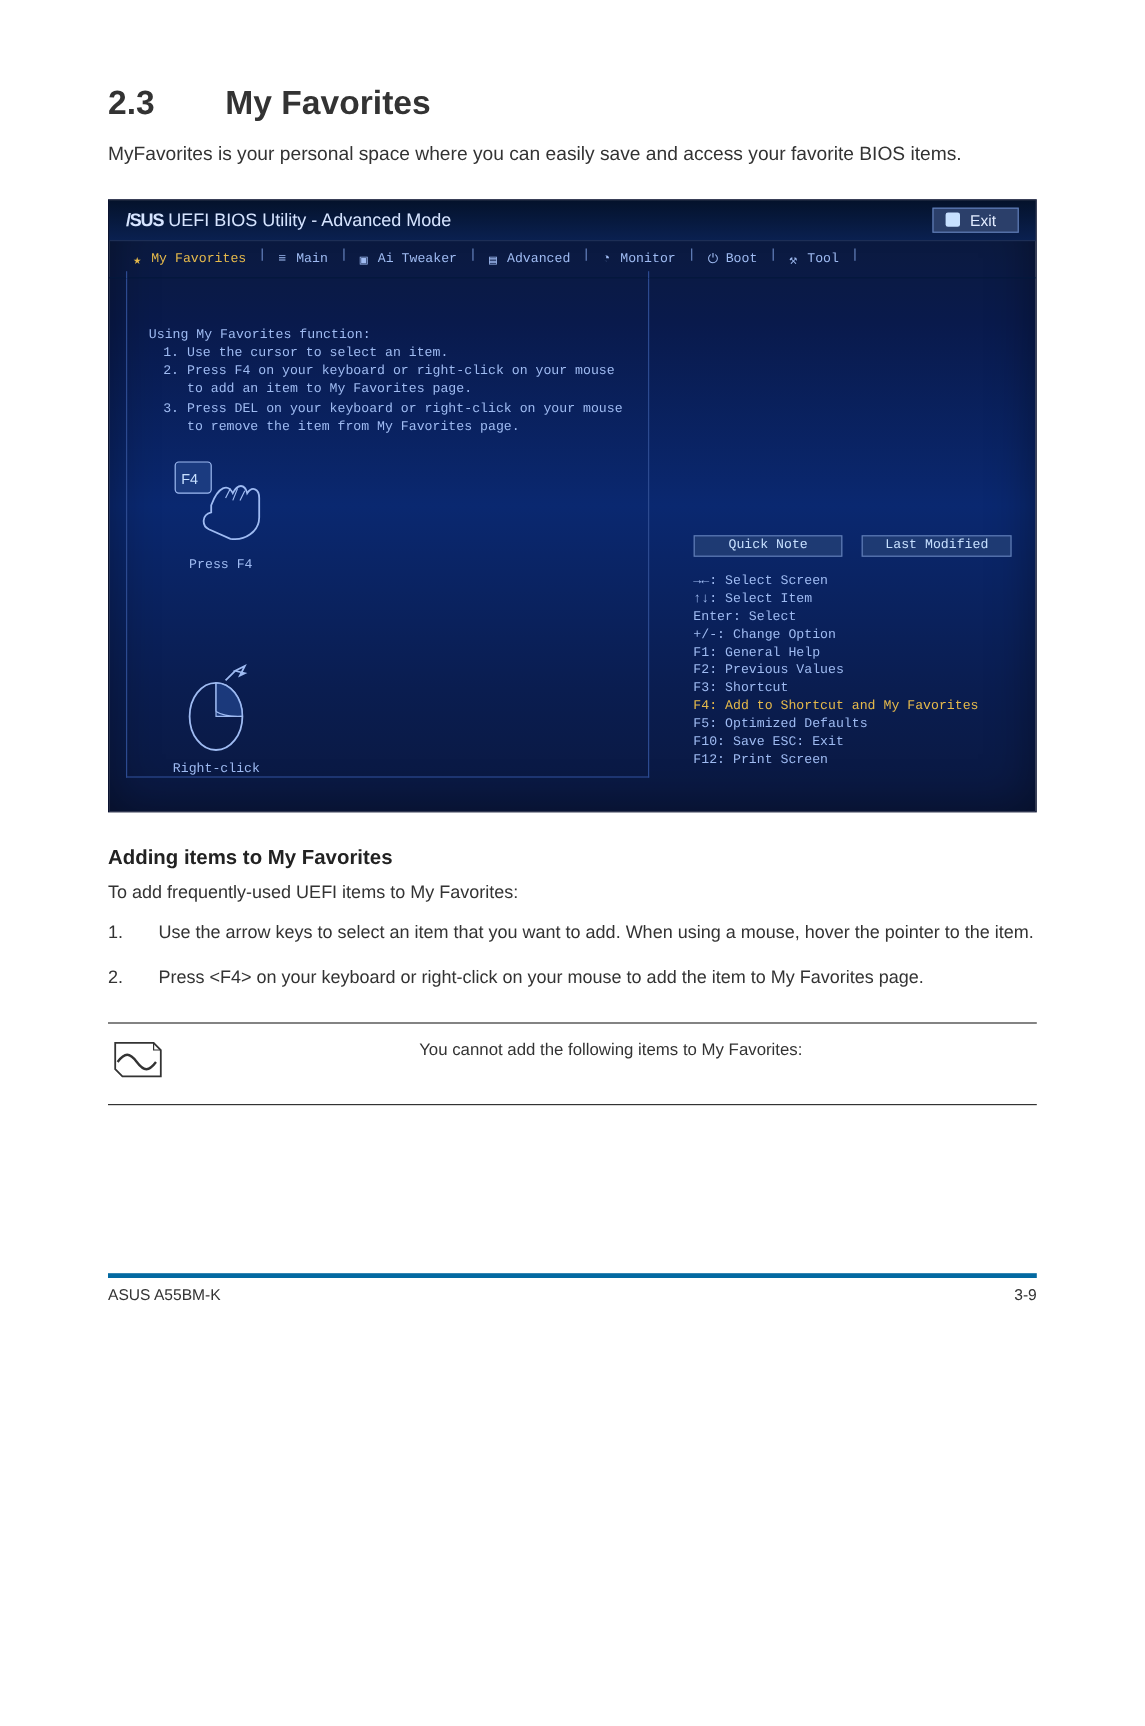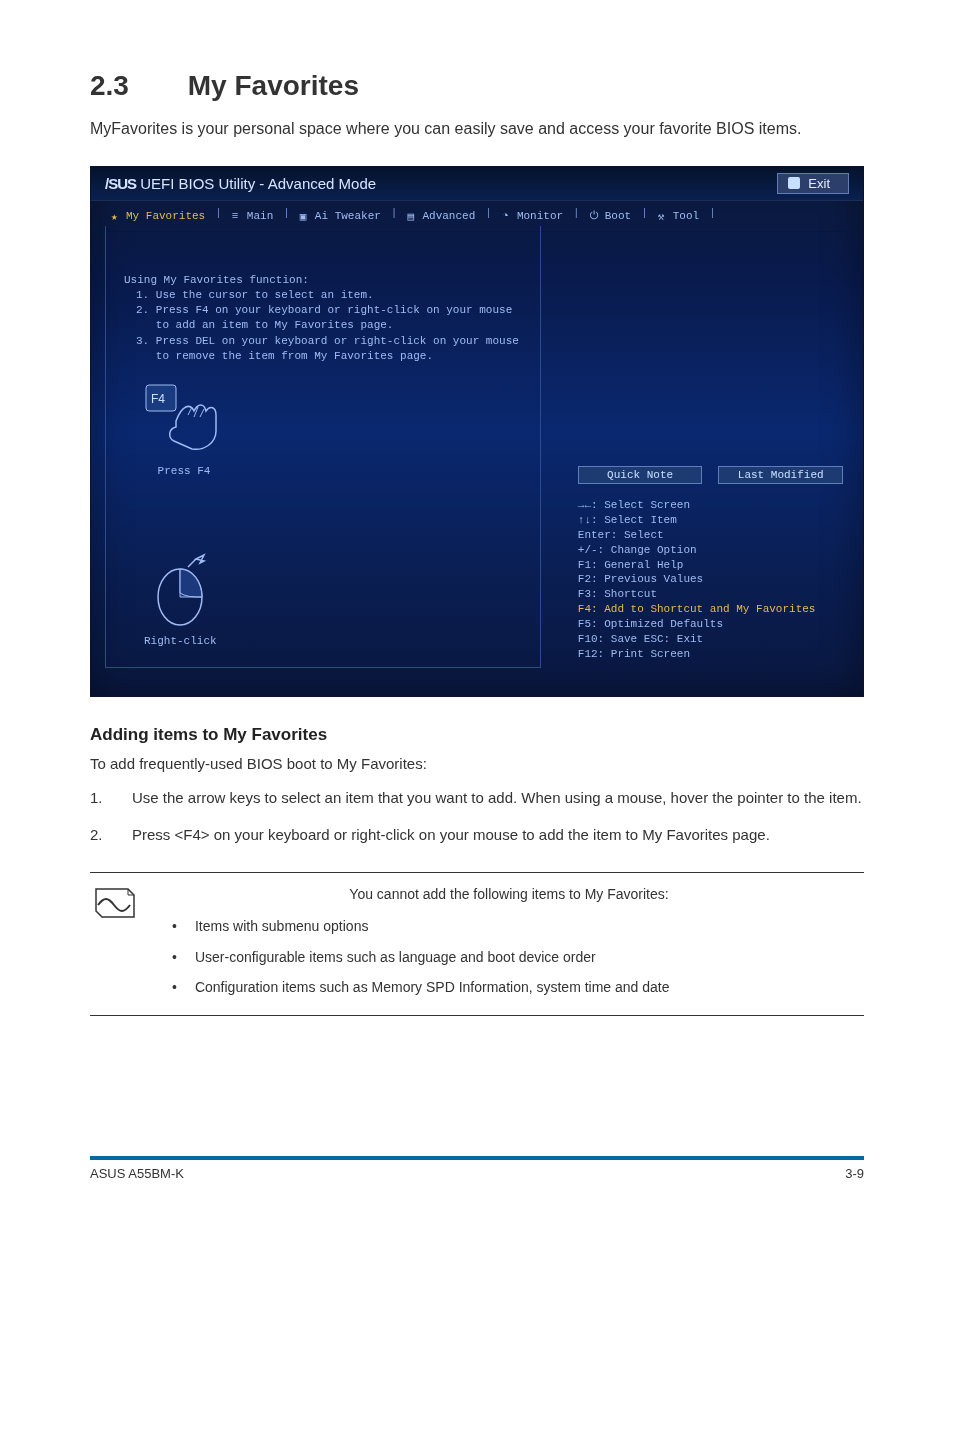--- a/index.html
+++ b/index.html
@@ -18,21 +18,21 @@
   .bios-tab.active { color: #e6ba4b; }
   .tab-icon { display:inline-block; width:11px; height:11px; }
   .star-icon::before { content:"\2605"; color:#e6ba4b; }
   .list-icon::before { content:"\2261"; color:#9fbbf2; }
   .chip-icon::before { content:"\25A3"; color:#9fbbf2; }
   .adv-icon::before { content:"\25A4"; color:#9fbbf2; }
   .mon-icon::before { content:"\25D4"; color:#9fbbf2; }
   .power-icon::before { content:"\23FB"; color:#9fbbf2; }
   .tool-icon::before { content:"\2692"; color:#9fbbf2; }
   .bios-body { display: flex; min-height: 330px; }
-  .bios-left { flex: 6; border: 1px solid #2c4a90; border-top: none; margin: 0 17px 8px 14px; padding: 42px 18px 20px; position:relative; }
+  .bios-left { flex: 6; border: 1px solid #2c4a90; border-top: none; margin: 0 17px 8px 14px; padding: 42px 18px 0; position:relative; }
   .bios-left::before { content:''; position:absolute; left:-1px; right:-1px; top:-6px; height:6px; border-left:1px solid #2c4a90; border-right:1px solid #2c4a90; }
   .bios-right { flex: 4; padding: 14px 20px 14px 20px; display:flex; flex-direction:column; justify-content:flex-end; }
   .func-head { color:#9fbbf2; font-size:11px; margin-bottom:2px; }
   .func-list { list-style:none; color:#9fbbf2; font-size:11px; line-height:1.4; }
   .func-list li { padding-left: 12px; }
   .illus-row { display:flex; gap:76px; margin-top:18px; align-items:flex-start; padding-left:20px;flex-direction:column; }
   .illus { text-align:center; color:#9fbbf2; font-size:11px; }
   .illus svg { display:block; margin:0 auto 8px; }
   .btn-row { display:flex; gap:16px; margin-bottom:14px; }
   .side-btn { flex:1; text-align:center; border:1px solid #5f7db8; background:#1e3a73; color:#c7e0ff; padding:2px 0; font-size:11px; }
@@ -161,21 +161,21 @@
           <div class="gold">F4: Add to Shortcut and My Favorites</div>
           <div>F5: Optimized Defaults</div>
           <div>F10: Save  ESC: Exit</div>
           <div>F12: Print Screen</div>
         </div>
     </div>
   </div>
 </div>
 
 <h3 class="sub">Adding items to My Favorites</h3>
-<p class="lead">To add frequently-used BIOS boot to My Favorites:</p>
+<p class="lead">To add frequently-used UEFI items to My Favorites:</p>
 <ol class="steps" id="steps">
     <li>
       <span class="n">1.</span>
       <span>Use the arrow keys to select an item that you want to add. When using a mouse, hover the pointer to the item.</span>
     </li>
     <li>
       <span class="n">2.</span>
       <span>Press &lt;F4&gt; on your keyboard or right-click on your mouse to add the item to My Favorites page.</span>
     </li>
   </ol>
@@ -183,30 +183,19 @@
 <div class="note-wrap">
   <div class="note-icon">
     <svg width="48" height="40" viewBox="0 0 48 40">
       <path d="M6 6 L38 6 L44 12 L44 34 L12 34 L6 28 Z" fill="#fff" stroke="#333" stroke-width="1.5"></path>
       <path d="M8 22 C 14 14 18 14 24 22 C 30 30 34 30 40 22" fill="none" stroke="#333" stroke-width="2"></path>
       <path d="M38 6 L38 12 L44 12" fill="none" stroke="#333"></path>
     </svg>
   </div>
   <div class="note-body">
     <div>You cannot add the following items to My Favorites:</div>
-    <ul id="note-list">
-        <li>
-          <span>Items with submenu options</span>
-        </li>
-        <li>
-          <span>User-configurable items such as language and boot device order</span>
-        </li>
-        <li>
-          <span>Configuration items such as Memory SPD Information, system time and date</span>
-        </li>
-      </ul>
   </div>
 </div>
 
 <div class="footer">
   <span>ASUS A55BM-K</span>
   <span>3-9</span>
 </div>
 
 </body></html>

